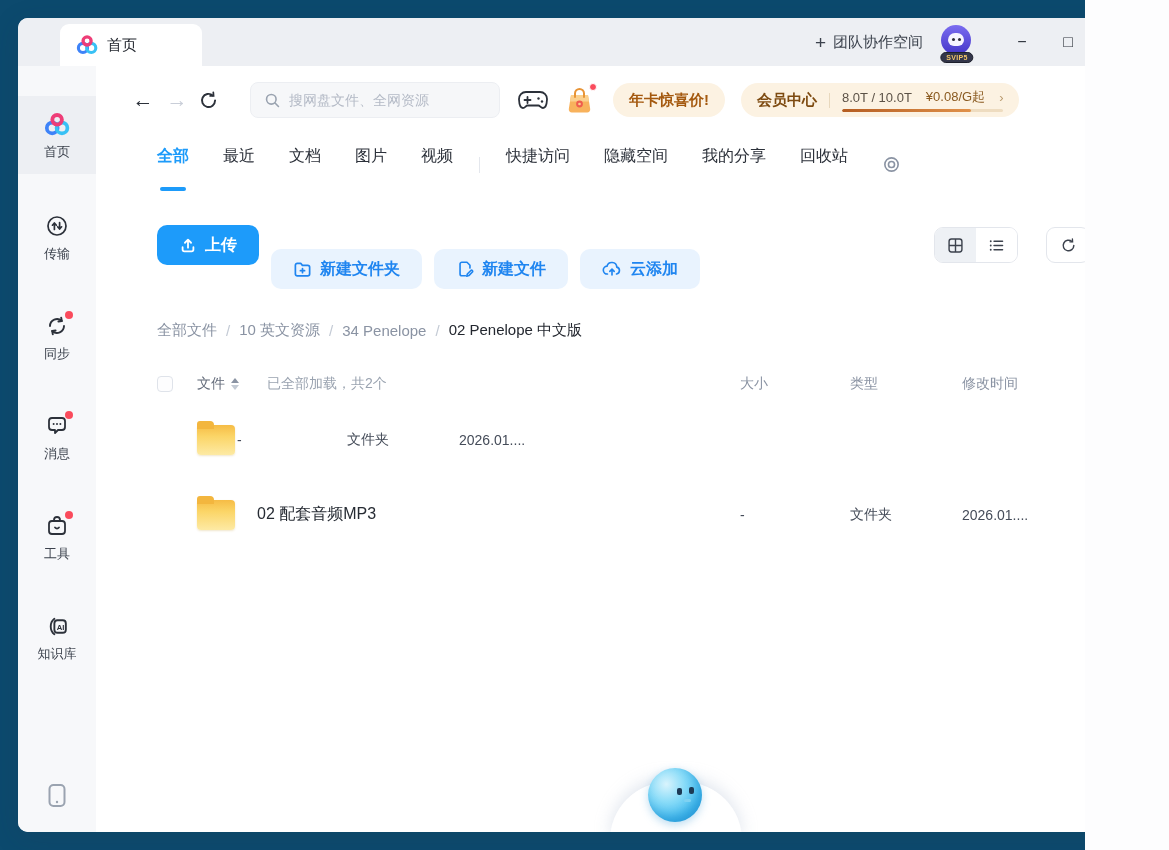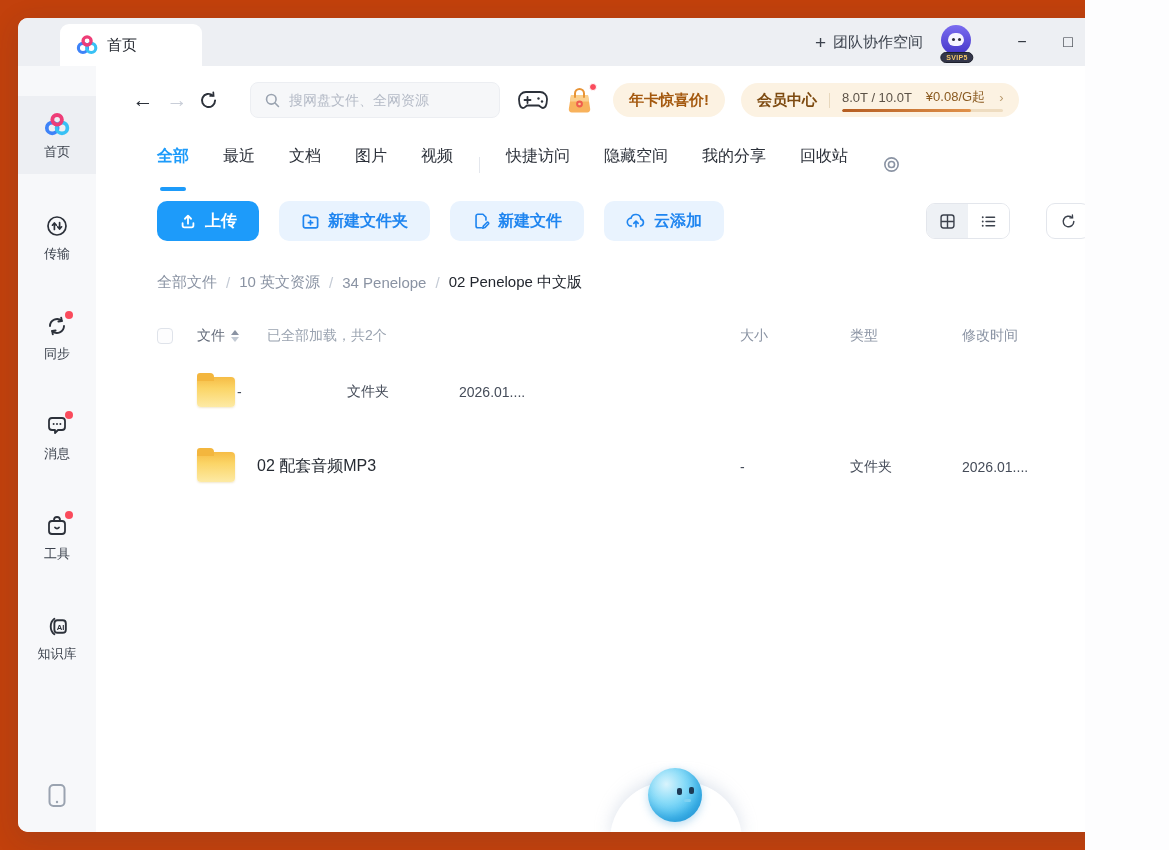--- a/index.html
+++ b/index.html
@@ -3,21 +3,21 @@
 <meta charset="utf-8">
 <style>
   :root{
     --accent-blue:#1d9bfa; --light-blue-bg:#e9f3fe; --light-blue-text:#1f85f0;
     --red-badge:#fa4b5c; --titlebar-bg:#edeff3; --sidebar-bg:#f7f8fa;
     --vip-cream:#fcf2e2; --vip-brown:#94560f; --vip-bar:#cf7a36;
     --text-dark:#23272f; --text-gray:#8a93a3; --text-light:#9aa3b0;
   }
   *{margin:0;padding:0;box-sizing:border-box;}
   body{font-family:"Liberation Sans","DejaVu Sans",sans-serif;background:#fdfdfe;}
-  .stage{position:relative;width:1085px;height:850px;background:#c2410c;overflow:hidden;}
+  .stage{position:relative;width:1085px;height:850px;background:#0c4a6e;overflow:hidden;}
   .window{position:absolute;left:18px;top:18px;width:1133px;height:814px;border-radius:10px;
     background:#fff;box-shadow:0 6px 28px rgba(40,50,70,.16);overflow:hidden;display:flex;flex-direction:column;}
   
   .titlebar{height:48px;background:var(--titlebar-bg);display:flex;align-items:stretch;flex:none;position:relative;}
   .tab{margin-left:42px;width:142px;background:#fff;border-radius:9px 9px 0 0;align-self:flex-end;height:42px;
     display:flex;align-items:center;gap:9px;padding:0 16px;font-size:15px;color:var(--text-dark);cursor:default;}
   .titlebar-right{margin-left:auto;display:flex;align-items:center;gap:0;padding-right:14px;}
   .team-space{display:flex;align-items:center;gap:7px;font-size:15px;color:#3c424d;margin-right:18px;cursor:pointer;}
   .plus-glyph{font-size:19px;color:#3c424d;line-height:1;}
   .avatar-wrap{position:relative;width:34px;height:34px;margin-right:24px;cursor:pointer;}
@@ -67,25 +67,25 @@
   .hamburger .dot{top:-14px;right:-7px;}
   .hb-line{display:block;height:2.6px;border-radius:2px;background:#262b33;margin:3.4px 0;}
   
   .navtabs{display:flex;align-items:center;gap:34px;margin:26px 26px 0 61px;font-size:16px;color:#2c313a;}
   .navtab{cursor:pointer;position:relative;padding-bottom:24px;}
   .navtab.active{color:var(--accent-blue);font-weight:bold;}
   .navtab.active::after{content:"";position:absolute;left:50%;transform:translateX(-50%);bottom:0;width:26px;height:4px;border-radius:2px;background:var(--accent-blue);}
   .nav-div{width:1px;height:16px;background:#e4e7ed;margin:0 -8px 8px;}
   .customize{margin-bottom:8px;cursor:pointer;display:flex;}
   
-  .actions{display:flex;align-items:center;margin:10px 61px 0;gap:20px;}
+  .actions{display:flex;align-items:center;margin:10px 61px 0;gap:12px;}
   .btn{height:40px;border-radius:10px;display:flex;align-items:center;justify-content:center;gap:8px;
     font-size:16px;font-weight:bold;cursor:pointer;padding:0 22px;}
   .btn-primary{background:var(--accent-blue);color:#fff;}
-  .btn-light{background:var(--light-blue-bg);color:var(--light-blue-text);}
+  .btn-light{background:var(--light-blue-bg);color:var(--light-blue-text);margin-top:48px;}
   .view-group{margin-left:auto;display:flex;border:1px solid #e3e6ec;border-radius:9px;overflow:hidden;height:36px;}
   .view-seg{width:41px;display:flex;align-items:center;justify-content:center;cursor:pointer;background:#fff;}
   .view-seg.selected{background:#eef1f5;}
   .refresh-btn{margin-left:16px;width:44px;height:36px;border:1px solid #e3e6ec;border-radius:9px;
     display:flex;align-items:center;justify-content:center;cursor:pointer;background:#fff;}
   
   .breadcrumb{display:flex;align-items:center;gap:9px;margin:32px 61px 0;font-size:15px;color:var(--text-gray);}
   .crumb{cursor:pointer;}
   .crumb-sep{color:#c3cad4;}
   .crumb-current{color:var(--text-dark);}

